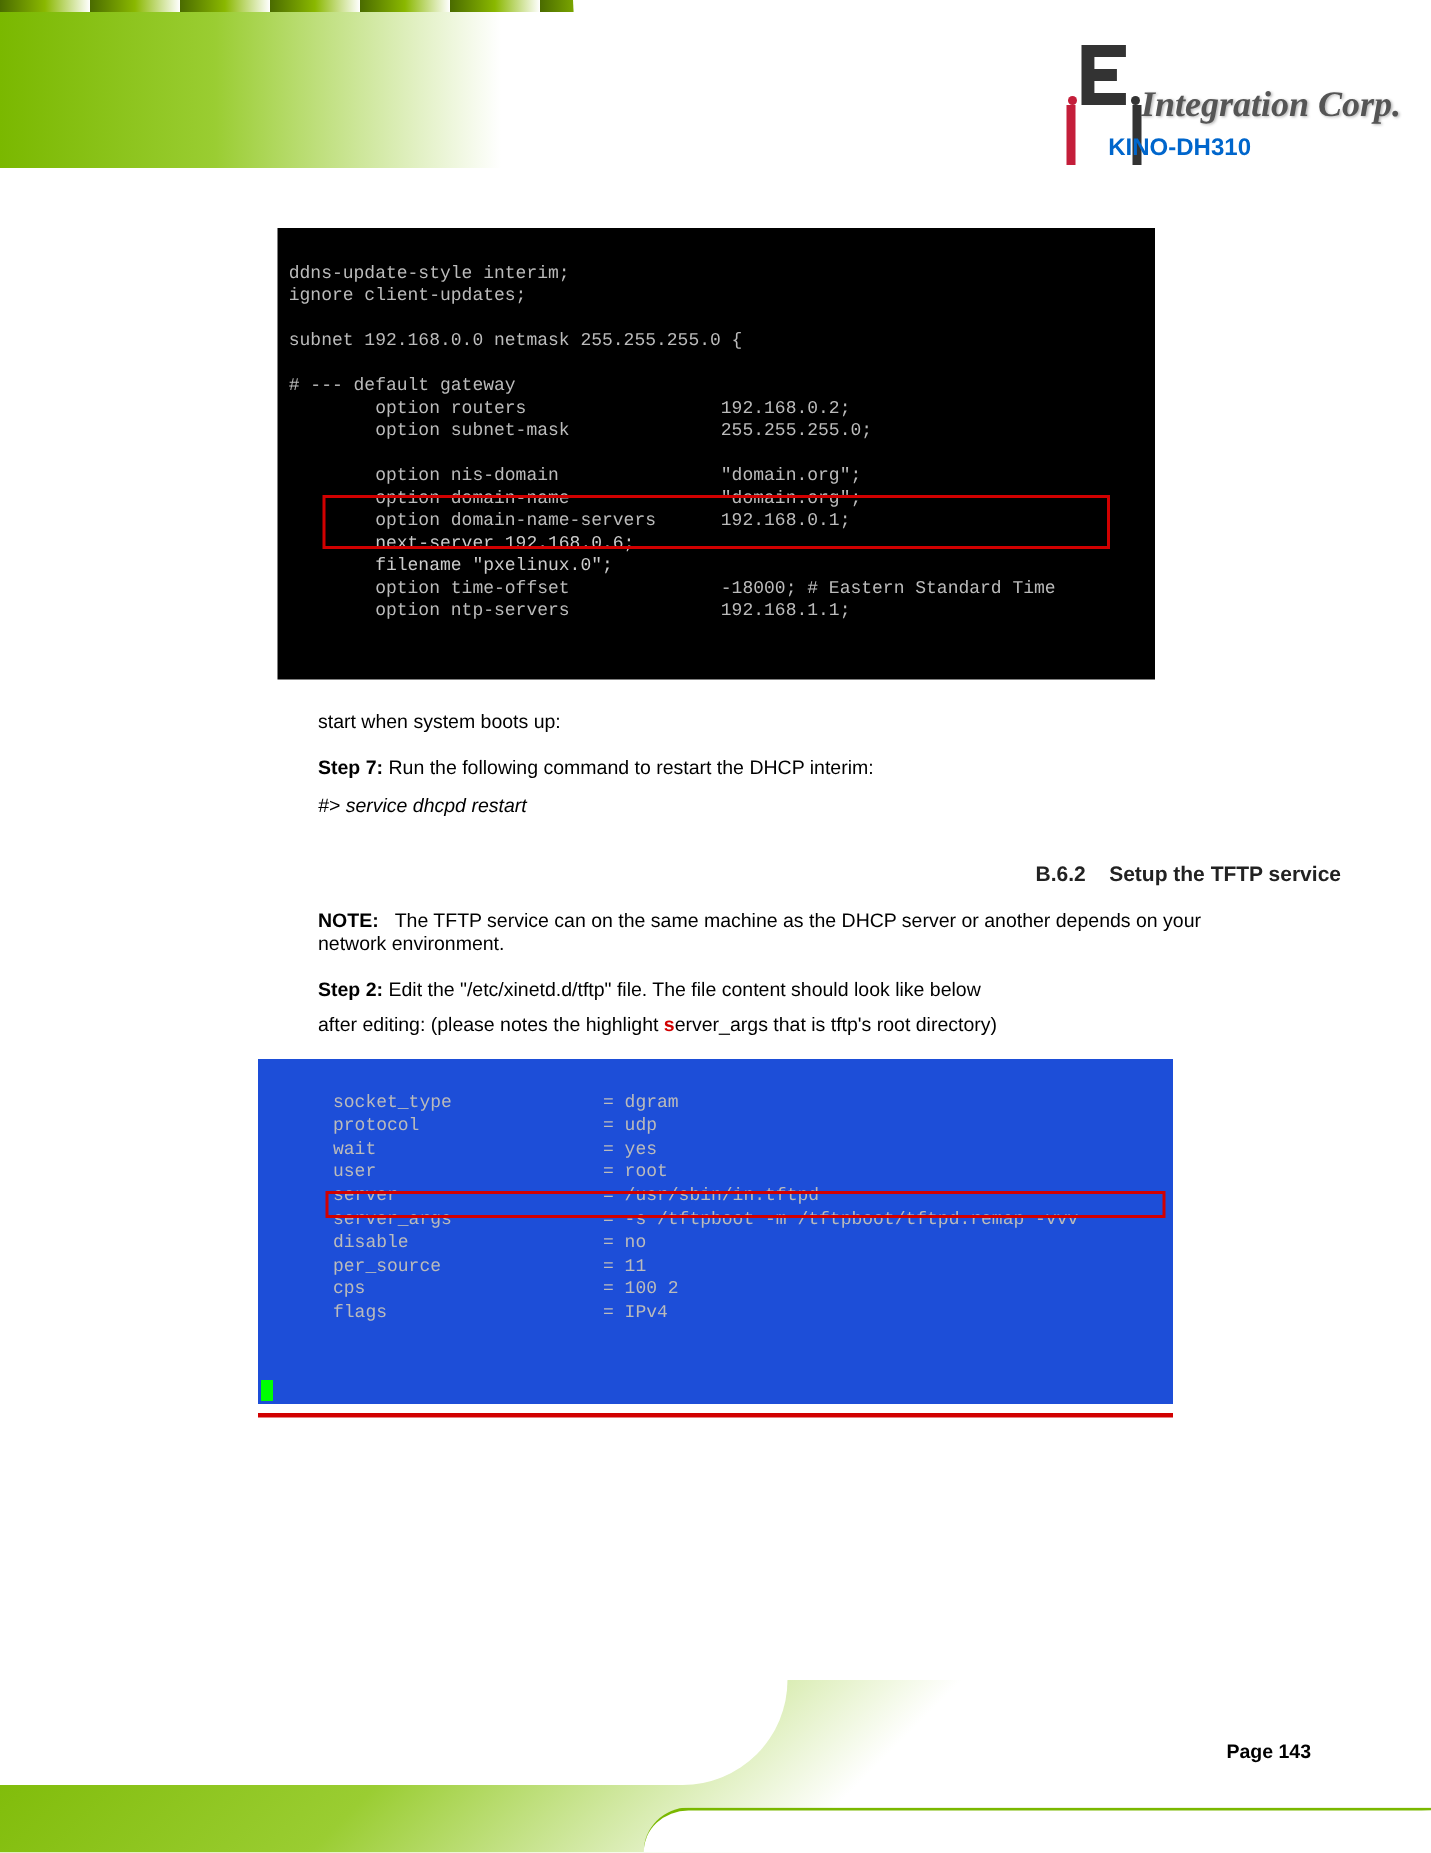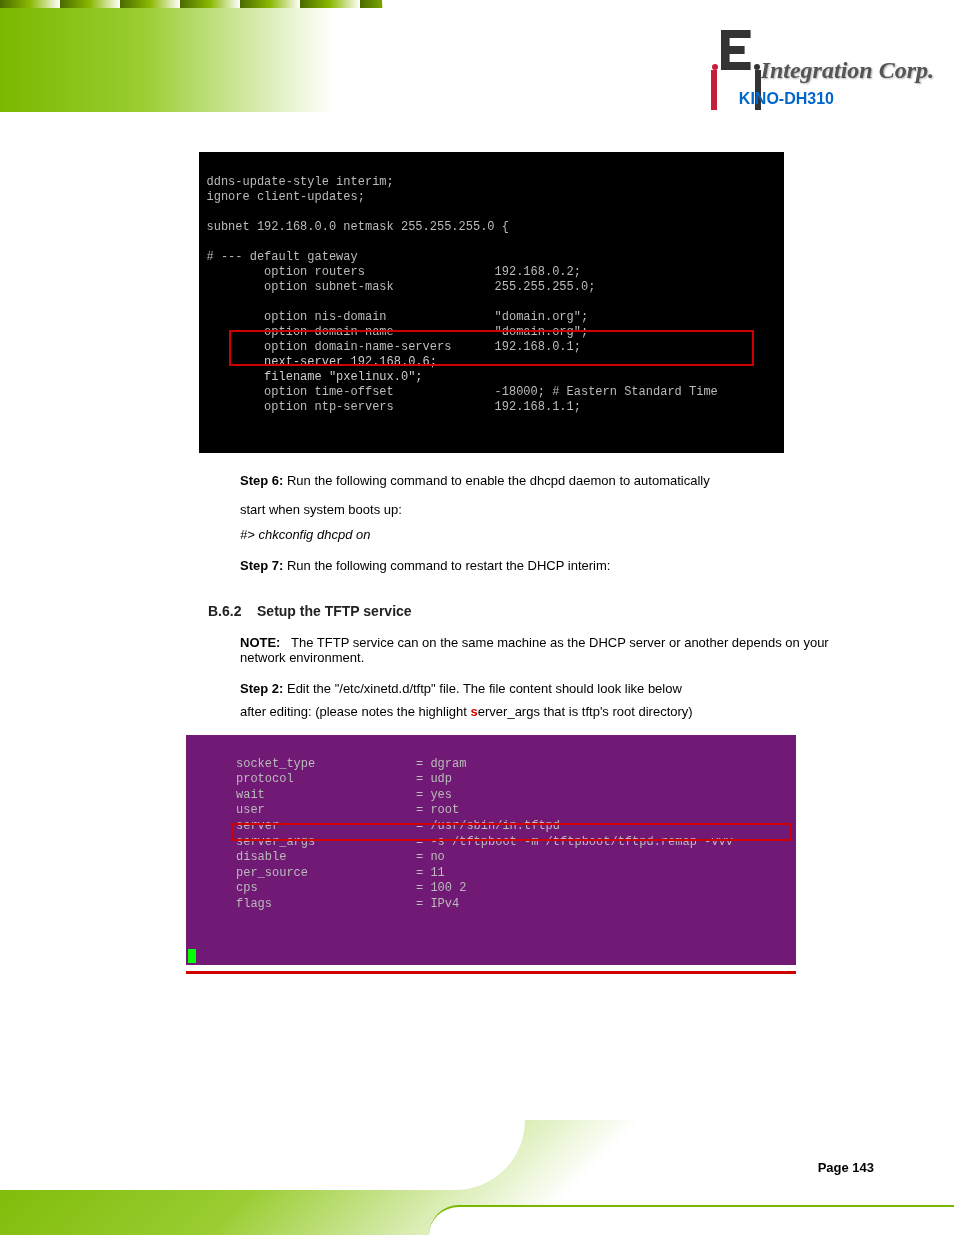--- a/index.html
+++ b/index.html
@@ -62,21 +62,21 @@
 }
 .doc-title {
   position: absolute;
   right: 120px;
   top: 90px;
   font-size: 16px;
   font-weight: bold;
   color: #0066cc;
 }
 .content {
-  padding: 20px 60px 0 88px;
+  padding: 20px 60px 0 60px;
   font-size: 13px;
   color: #000;
 }
 .terminal1 {
   margin: 20px auto;
   width: 585px;
   background: #000;
   color: #bbb;
   font-family: "Courier New", monospace;
   font-size: 12px;
@@ -98,31 +98,32 @@
   padding-right: 60px;
 }
 .step-label {
   font-weight: bold;
 }
 .subheading {
   margin: 30px 0 16px 120px;
   font-weight: bold;
   font-size: 14px;
   color: #222;
+  text-align: right;
 }
 .note {
   margin: 0 60px 10px 152px;
 }
 .note-label {
   font-weight: bold;
 }
 .terminal2 {
   margin: 16px auto 6px auto;
   width: 610px;
-  background: #701a75;
+  background: #1d4ed8;
   color: #bbb;
   font-family: "Courier New", monospace;
   font-size: 12px;
   padding: 6px 0 6px 50px;
   line-height: 1.3;
   white-space: pre;
   position: relative;
 }
 .green-cursor {
   position: absolute;
@@ -222,33 +223,29 @@
 <span>        option nis-domain               "domain.org";</span>
 <span>        option domain-name              "domain.org";</span>
 <span>        option domain-name-servers      192.168.0.1;</span>
 <span class="highlight-line">        next-server 192.168.0.6;</span>
 <span class="highlight-line">        filename "pxelinux.0";</span>
 <span>        option time-offset              -18000; # Eastern Standard Time</span>
 <span>        option ntp-servers              192.168.1.1;</span>
     <div class="redbox1"></div>
   </div>
 
-  <div class="step-text">
-    <span class="step-label">Step 6:</span>
-    <span>Run the following command to enable the dhcpd daemon to automatically</span>
-  </div>
   <div class="step-text" style="margin-top:14px;">
     <span>start when system boots up:</span>
   </div>
-  <div class="step-text" style="margin-top:10px;font-style:italic;">#&gt; chkconfig dhcpd on</div>
 
   <div class="step-text">
     <span class="step-label">Step 7:</span>
     <span>Run the following command to restart the DHCP interim:</span>
   </div>
+  <div class="step-text" style="margin-top:10px;font-style:italic;">#&gt; service dhcpd restart</div>
 
   <div class="subheading">
     <span>B.6.2</span>
     <span>&nbsp;&nbsp;</span>
     <span>Setup the TFTP service</span>
   </div>
 
   <div class="note">
     <span class="note-label">NOTE:</span>
     <span>&nbsp;</span>

